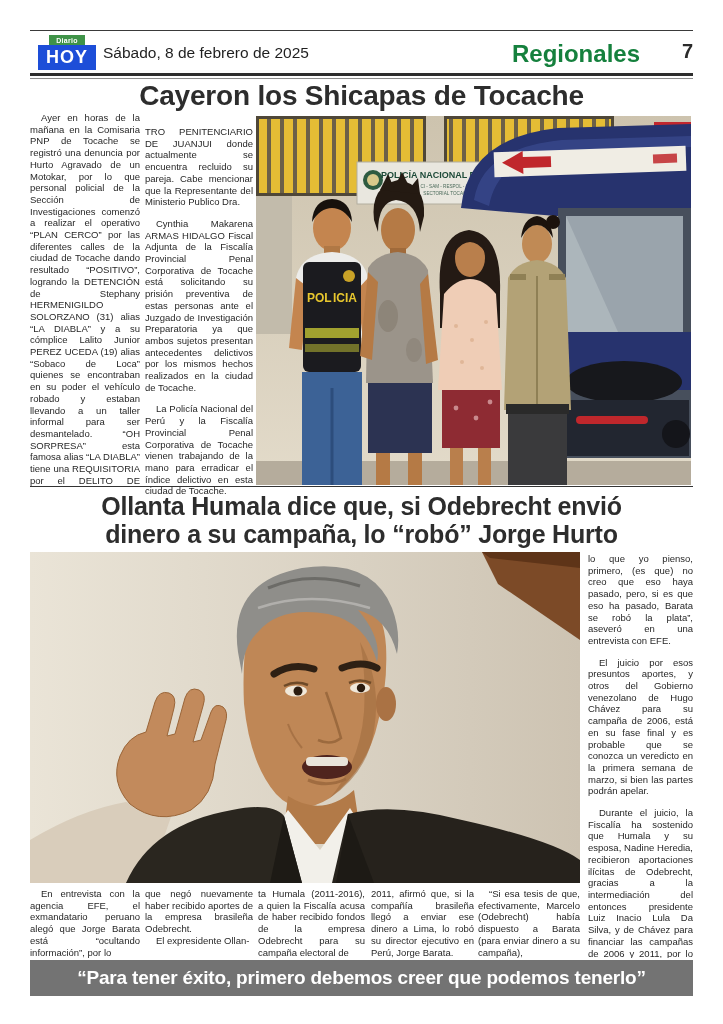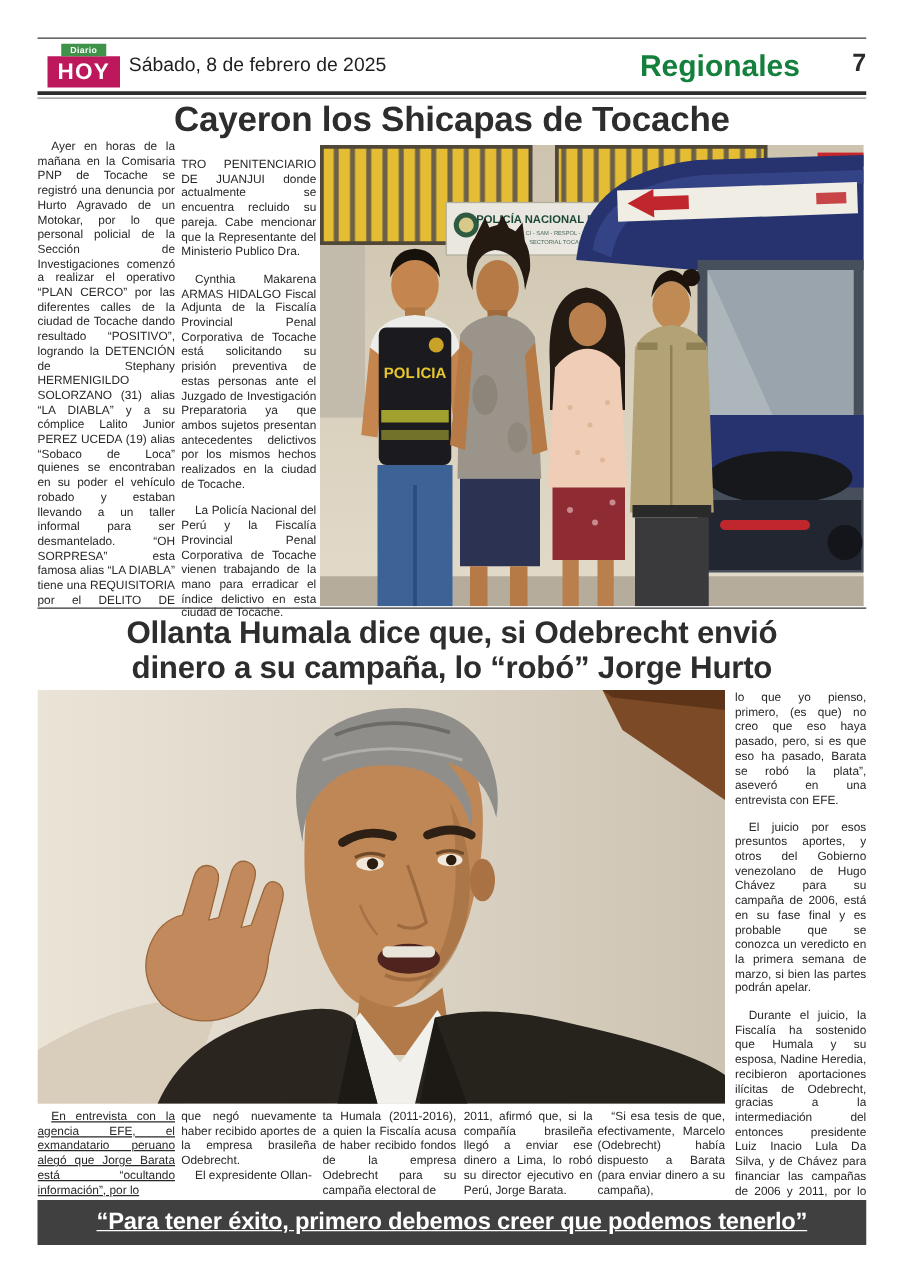--- a/index.html
+++ b/index.html
@@ -19,40 +19,40 @@
   .h1-a1{left:30px;top:80px;width:663px;text-align:center;font-size:28px;font-weight:bold;letter-spacing:-.2px;color:#2d2d2d;}
   .h1-a2{left:30px;top:492px;width:663px;text-align:center;font-size:25px;line-height:28px;font-weight:bold;letter-spacing:-.2px;color:#2d2d2d;}
   
   .bt{font-size:9.5px;line-height:11.7px;text-align:justify;color:#272727;overflow:hidden;}
   .bt p{margin:0 0 10px 0;}
   .bt p.ind{text-indent:11px;}
   .a1c1{left:30px;top:112px;width:110px;height:374px;}
   .a1c2{left:145px;top:112px;width:108px;height:374px;margin-top:14px;}
   .mid-rule{left:30px;top:486px;width:663px;border-top:1.5px solid #333;}
   .a2right{left:588px;top:553px;width:105px;height:405px;}
-  .b1{left:30px;top:888px;width:110px;height:72px;text-decoration:underline;}
+  .b1{left:30px;top:888px;width:110px;height:72px;}
   .b2{left:145px;top:888px;width:108px;height:72px;}
   .b3{left:258px;top:888px;width:107px;height:72px;}
   .b4{left:371px;top:888px;width:103px;height:72px;}
   .b5{left:478px;top:888px;width:102px;height:72px;}
   
   .photo1{left:256px;top:116px;width:435px;height:369px;}
   .photo2{left:30px;top:552px;width:550px;height:331px;}
   svg{display:block;}
   
   .footer-bar{left:30px;top:960px;width:663px;height:36px;background:#4cab54;color:#ffffff;font-weight:bold;font-size:19px;line-height:36px;text-align:center;letter-spacing:-.2px;}
 </style>
 </head>
 <body>
 
 <div class="abs top-rule"></div>
 
 <div class="abs logo">
   <div class="logo-tab" style="background-color: rgb(63, 147, 72);">Diario</div>
-  <div class="logo-main" style="background-color: #be185d;">HOY</div>
+  <div class="logo-main" style="background-color: #1d4ed8;">HOY</div>
 </div>
 
 <div class="abs date">Sábado, 8 de febrero de 2025</div>
 <div class="abs section">Regionales</div>
 <div class="abs pageno">7</div>
 <div class="abs hdr-rule-thick"></div>
 <div class="abs hdr-rule-thin"></div>
 
 <div class="abs h1-a1">Cayeron los Shicapas de Tocache</div>
 
@@ -257,13 +257,13 @@
 <div class="abs bt b3">
   <p>ta Humala (2011-2016), a quien la Fiscalía acusa de haber recibido fondos de la empresa Odebrecht para su campaña electoral de</p>
 </div>
 <div class="abs bt b4">
   <p>2011, afirmó que, si la compañía brasileña llegó a enviar ese dinero a Lima, lo robó su director ejecutivo en Perú, Jorge Barata.</p>
 </div>
 <div class="abs bt b5">
   <p class="ind">“Si esa tesis de que, efectivamente, Marcelo (Odebrecht) había dispuesto a Barata (para enviar dinero a su campaña),</p>
 </div>
 
-<div class="abs footer-bar" style="background-color: #404040; text-decoration: underline;">“Para tener éxito, primero debemos creer que podemos tenerlo”</div>
+<div class="abs footer-bar" style="background-color: #737373;">“Para tener éxito, primero debemos creer que podemos tenerlo”</div>
 
 </body></html>

